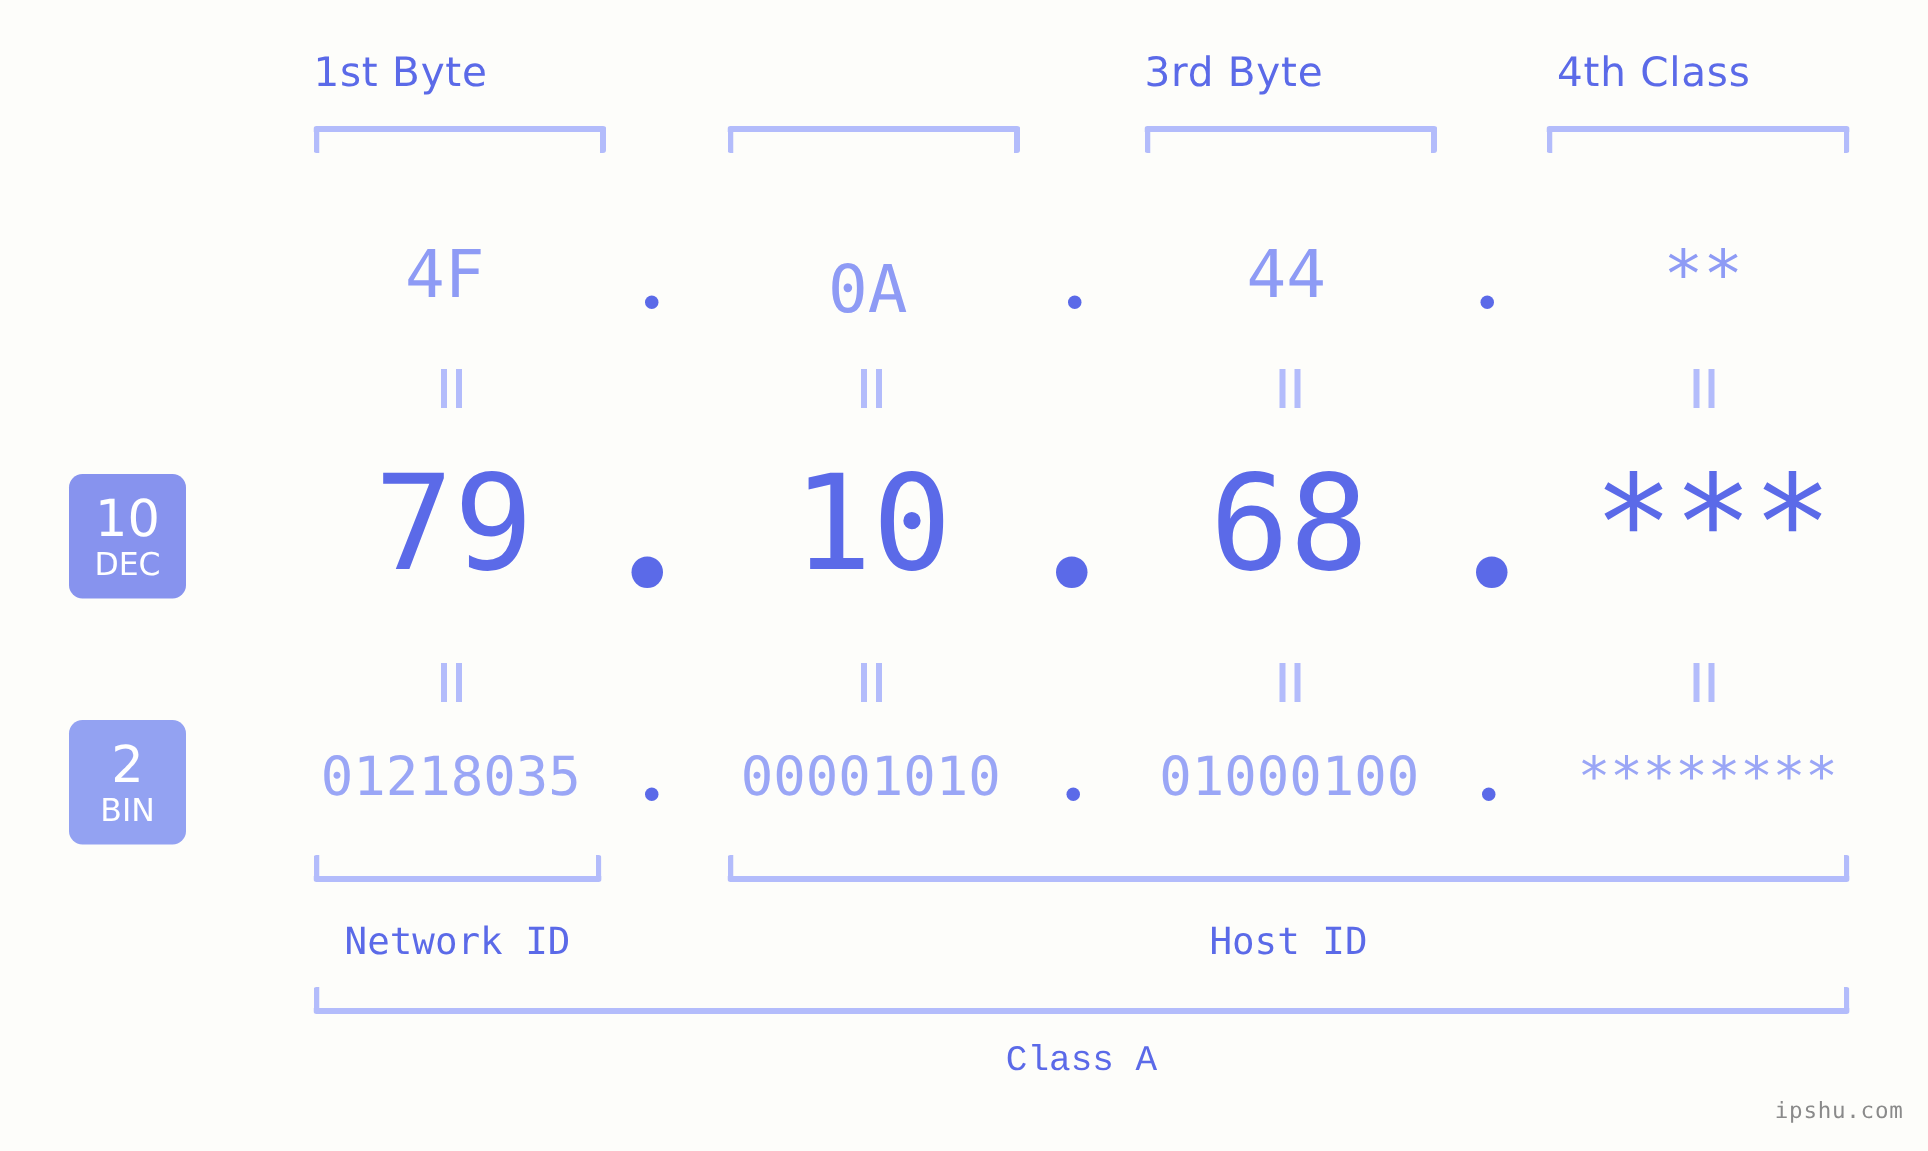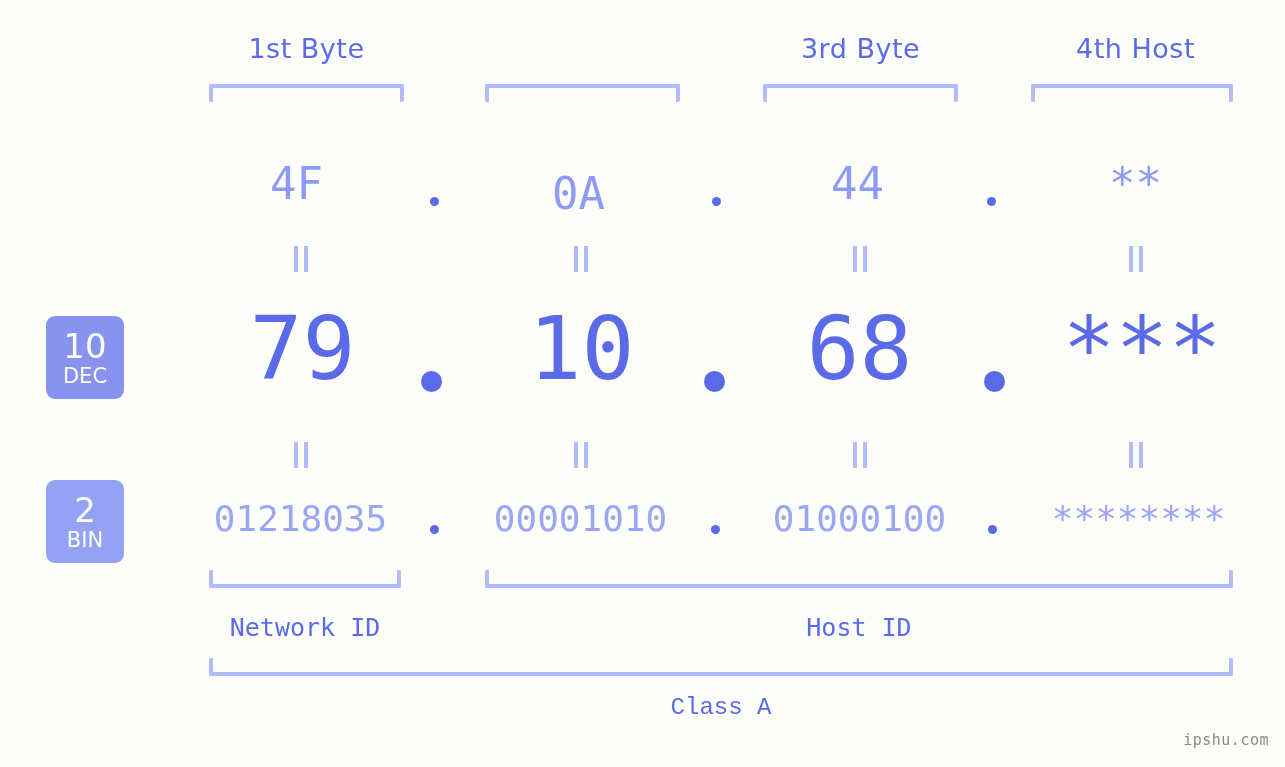--- a/index.html
+++ b/index.html
@@ -18,21 +18,21 @@
   #stage {
     position: absolute;
     left: 0; top: 0;
     width: 1285px;
     height: 767px;
   }
 
   
   .byte-header {
     position: absolute;
-    text-align: center;
+    text-align: left;
     color: #5b6ae8;
     font-size: 27px;
     font-family: "DejaVu Sans", sans-serif;
     letter-spacing: 0.5px;
     white-space: nowrap;
   }
 
   
   .bracket-down {
     position: absolute;
@@ -161,21 +161,21 @@
     letter-spacing: 0.5px;
   }
 </style>
 </head>
 <body>
 
 <div id="stage">
 
   <div class="byte-header" style="left:209px; top:33px; width:195px;">1st Byte</div>
   <div class="byte-header" style="left:763px; top:33px; width:195px;">3rd Byte</div>
-  <div class="byte-header" style="left:1038px; top:33px; width:195px;">4th Host</div>
+  <div class="byte-header" style="left:1038px; top:33px; width:195px;">4th Class</div>
 
   <div class="bracket-down" style="left:209px; top:84px; width:195px;"></div>
   <div class="bracket-down" style="left:485px; top:84px; width:195px;"></div>
   <div class="bracket-down" style="left:763px; top:84px; width:195px;"></div>
   <div class="bracket-down" style="left:1031px; top:84px; width:202px;"></div>
 
   <div class="badge" style="top:316px; background:#8793ee;">
     <span class="num">10</span>
     <span class="radix">DEC</span>
   </div>

